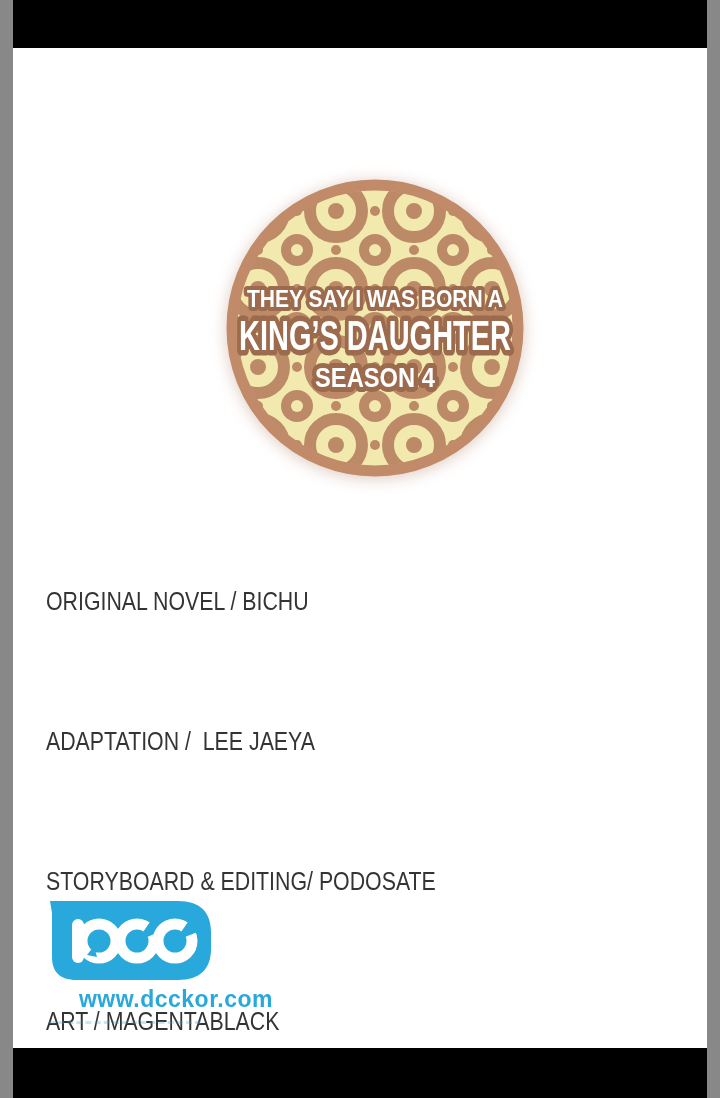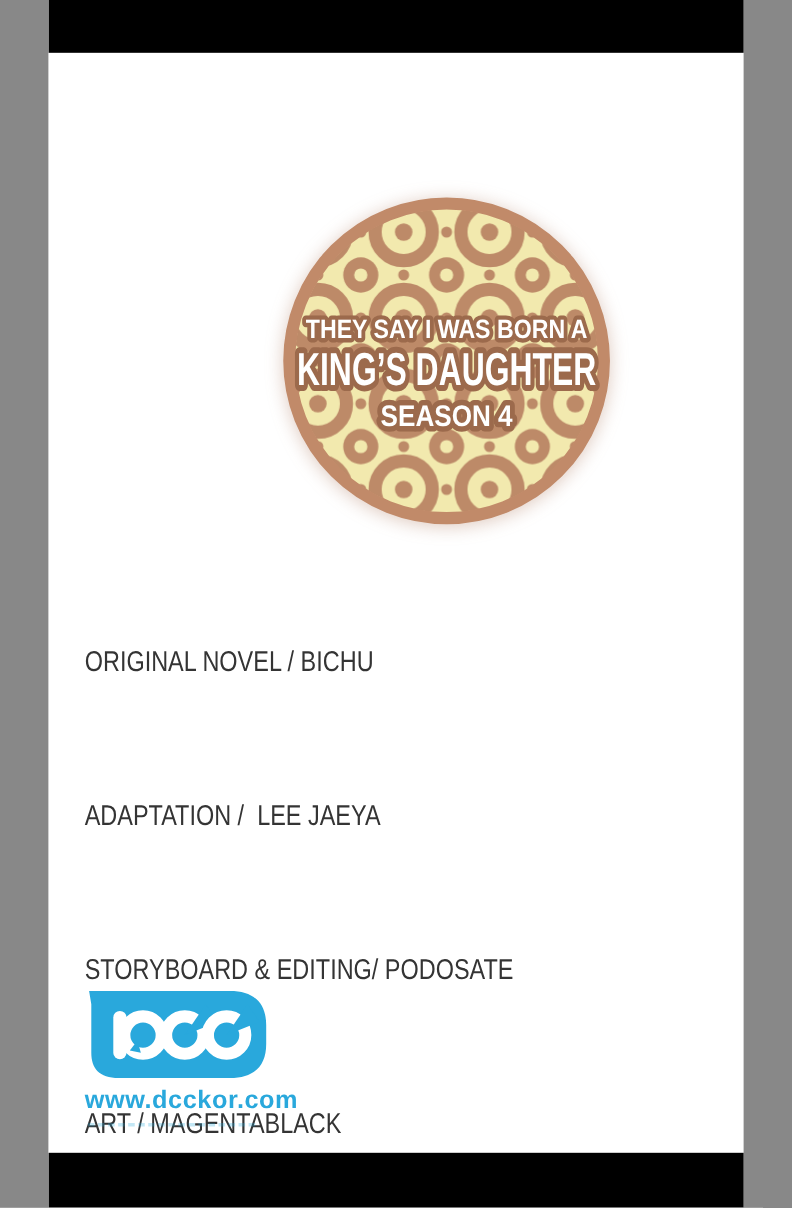--- a/index.html
+++ b/index.html
@@ -8,21 +8,21 @@
     --face:#f2e9ae;
     --pattern:#bd8a68;
     --tstroke:#9c6a4c;
     --tfill:#ffffff;
     --ink:#343434;
     --bar:#000000;
   }
   html,body{margin:0;padding:0;}
   body{background:#888;font-family:"Liberation Sans",sans-serif;}
   .page{
-    position:relative;width:632px;height:1098px;margin:0 auto;
+    position:relative;width:694px;height:1098px;margin:0 auto;
     background:#ffffff;overflow:hidden;
   }
   .bar{position:absolute;left:0;width:720px;background:var(--bar);}
   .bar.top{top:0;height:48px;}
   .bar.bottom{top:1048px;height:50px;}
   .emblem{
     position:absolute;left:202px;top:168px;width:320px;height:320px;
     filter:drop-shadow(0 2px 8px rgba(160,100,70,0.35));
   }
   .emblem-face{fill:var(--face);}
@@ -45,21 +45,21 @@
     white-space:pre;
   }
   .credit-line{height:35px;}
   .footer-logo{position:absolute;left:34px;top:899px;width:168px;height:84px;}
   .bubble{fill:var(--brand);}
   .glyph{fill:#ffffff;}
   .glyph-ring{fill:none;stroke:#ffffff;stroke-width:11;}
   .notch{fill:var(--brand);}
   .website{
     position:absolute;left:33px;top:986px;width:260px;
-    color:var(--brand);font-weight:bold;font-size:23px;letter-spacing:0.5px;
+    color:var(--brand);font-weight:bold;font-size:23px;letter-spacing:0.5px;text-align:center;
   }
   .dashes{
     position:absolute;left:36px;top:1021px;width:152px;height:0;
     border-top:3px dashed rgba(41,168,220,0.28);
   }
 </style>
 </head>
 <body>
 
 <div class="page">

